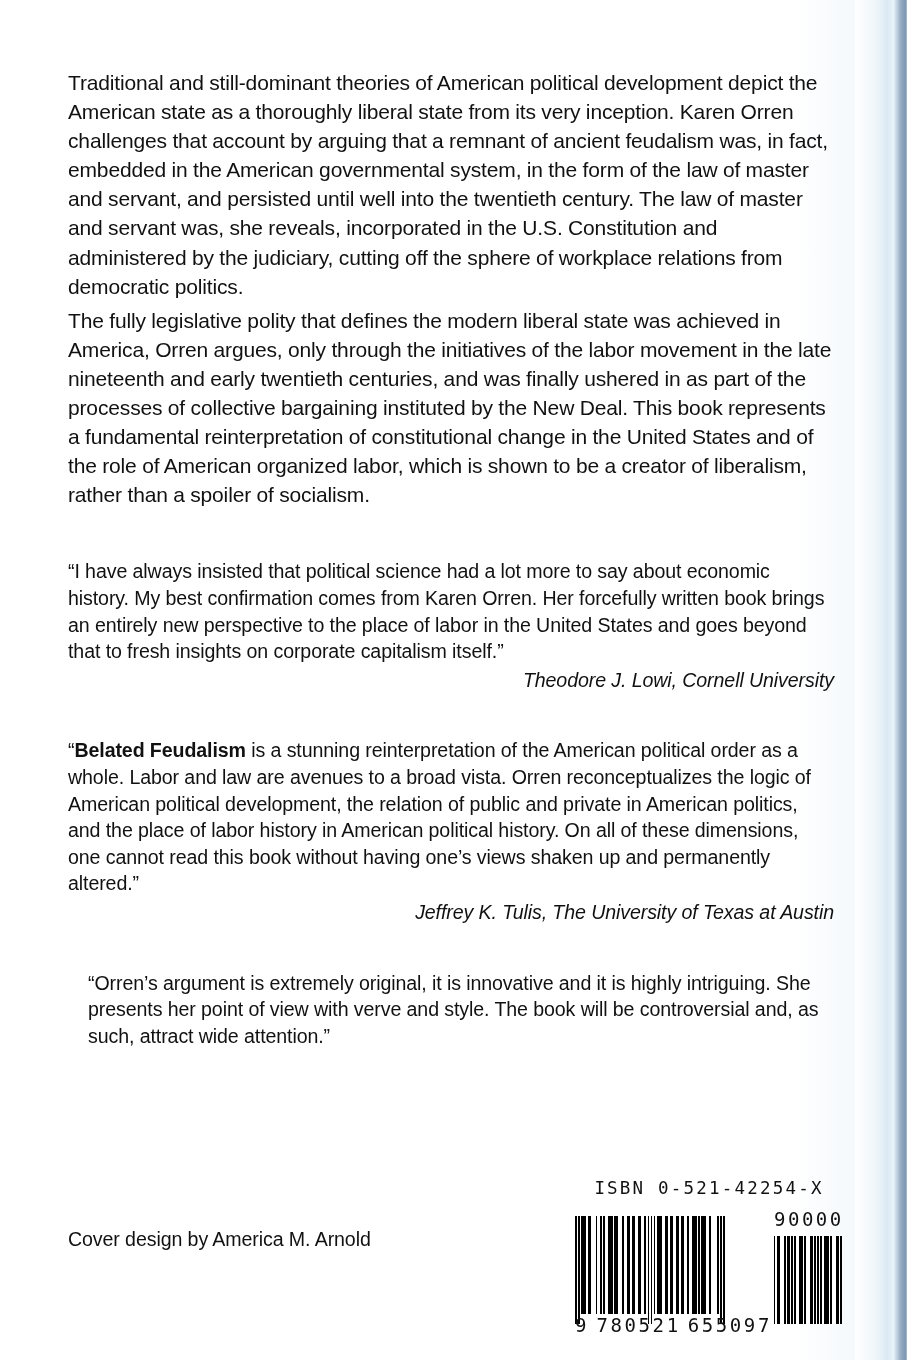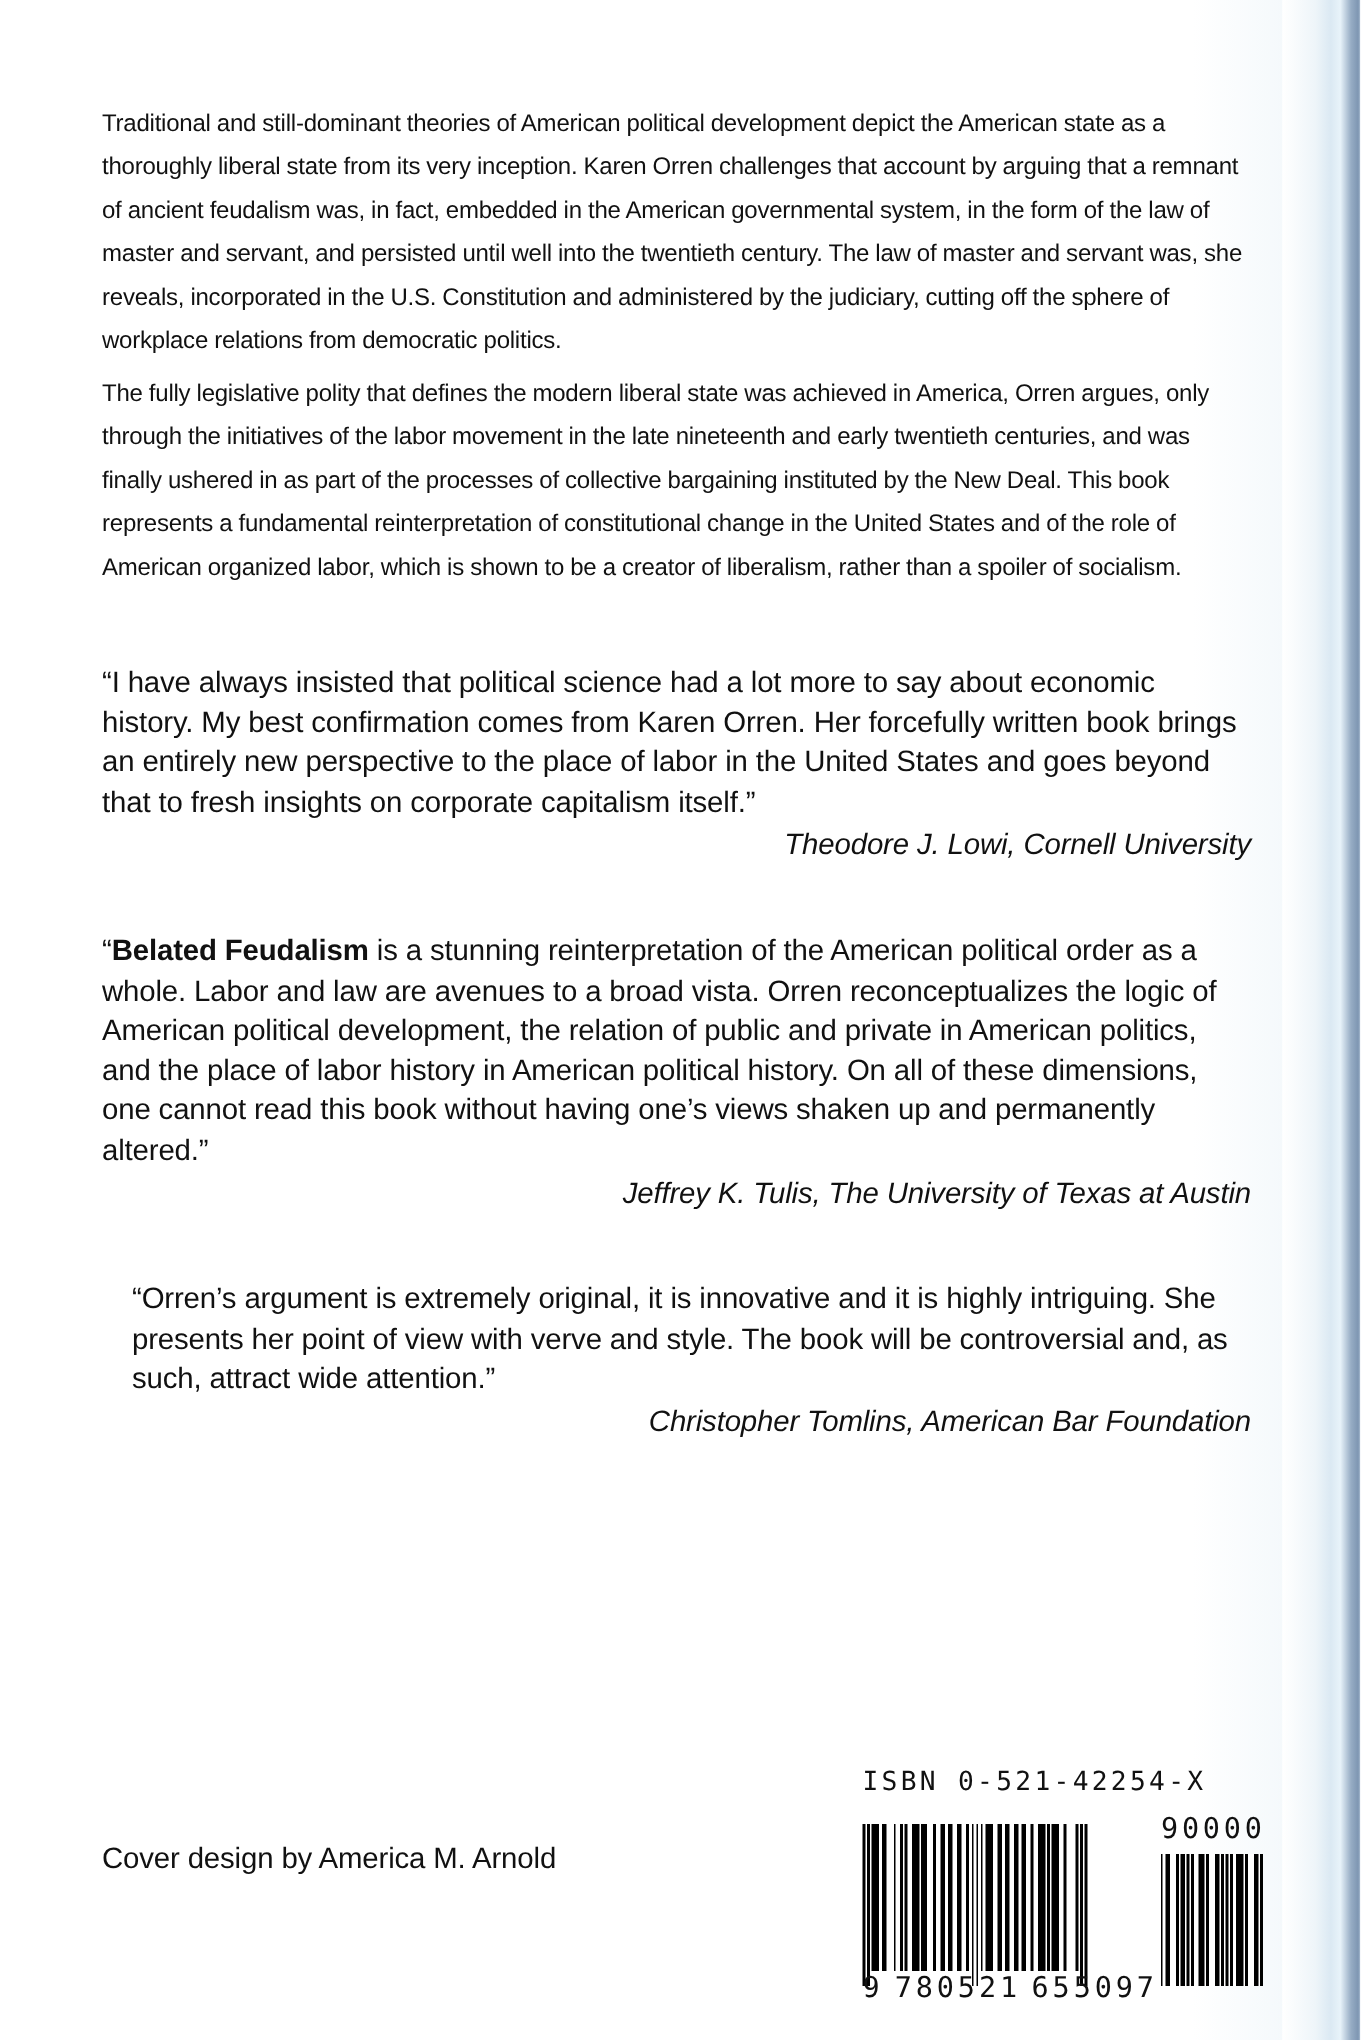--- a/index.html
+++ b/index.html
@@ -48,21 +48,21 @@
 
   #content {
     position: absolute;
     left: 68px;
     top: 68px;
     width: 766px;
   }
 
   
   .blurb {
-    font-size: 16px;
+    font-size: 21px;
     line-height: 29.1px;
     letter-spacing: -0.15px;
     margin: 0 0 2px 0;
     text-align: left;
     word-spacing: -0.2px;
   }
   .blurb.second { margin-top: 5px; }
 
   
   .review-block { margin-top: 0; }
@@ -119,20 +119,21 @@
   #isbn-area {
     position: absolute;
     left: 575px;
     top: 1178px;
     width: 268px;
   }
   #isbn-text {
     font-family: "DejaVu Sans Mono", monospace;
     font-size: 17.5px;
     letter-spacing: 2.2px;
+    text-align: center;
     white-space: nowrap;
     margin-bottom: 4px;
   }
   #barcodes {
     position: relative;
     height: 132px;
   }
   .bc {
     position: absolute;
     top: 14px;
@@ -201,21 +202,20 @@
       <p class="attribution">Theodore J. Lowi, Cornell University</p>
     </div>
 
     <div class="review-block" id="review-1">
       <p class="quote"><span>“</span><b>Belated Feudalism</b><span> is a stunning reinterpretation of the American political order as a whole. Labor and law are avenues to a broad vista. Orren reconceptualizes the logic of American political development, the relation of public and private in American politics, and the place of labor history in American political history. On all of these dimensions, one cannot read this book without having one’s views shaken up and permanently altered.”</span></p>
       <p class="attribution">Jeffrey K. Tulis, The University of Texas at Austin</p>
     </div>
 
     <div class="review-block" id="review-2">
       <p class="quote"><span>“Orren’s argument is extremely original, it is innovative and it is highly intriguing. She presents her point of view with verve and style. The book will be controversial and, as such, attract wide attention.”</span></p>
-      <p class="attribution">Christopher Tomlins, American Bar Foundation</p>
     </div>
 
   </div>
 
 
   <div id="isbn-area">
     <div id="isbn-text">ISBN 0-521-42254-X</div>
     <div id="barcodes">
       <div class="bc" id="bc-main" style="width: 150.1px;">
           <div class="bar" style="width: 1.58px; height: 108px;"></div>

